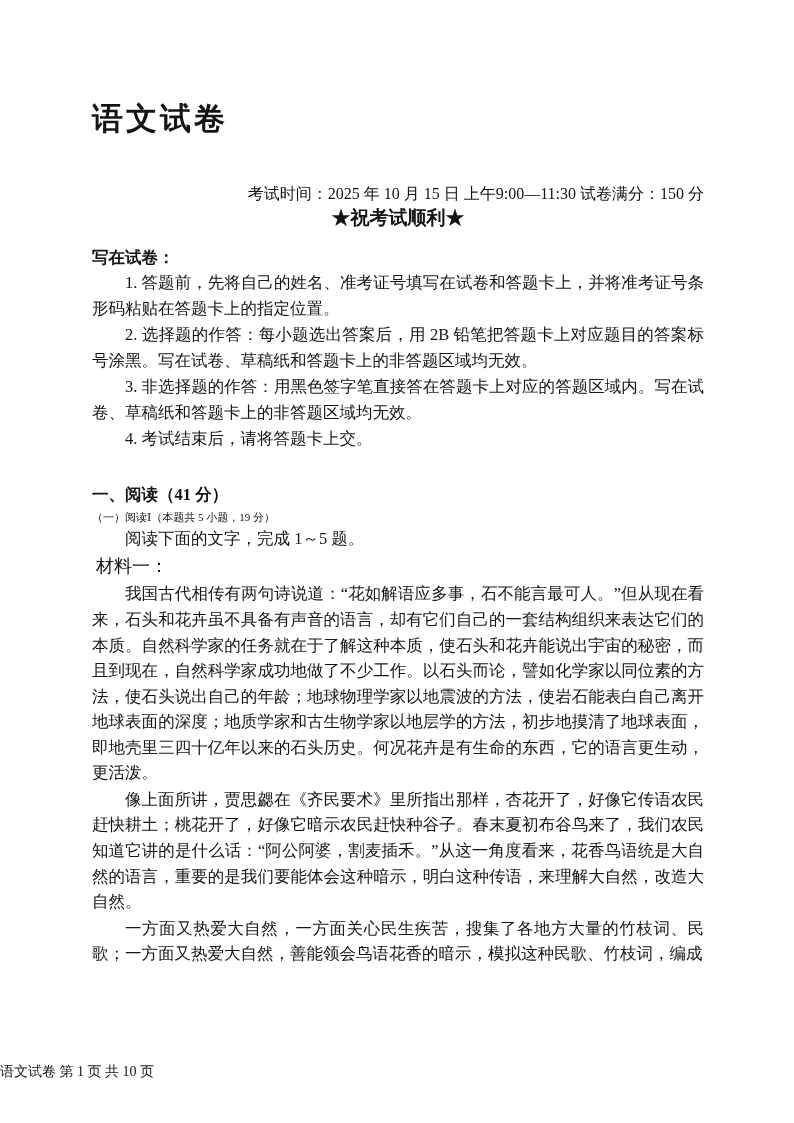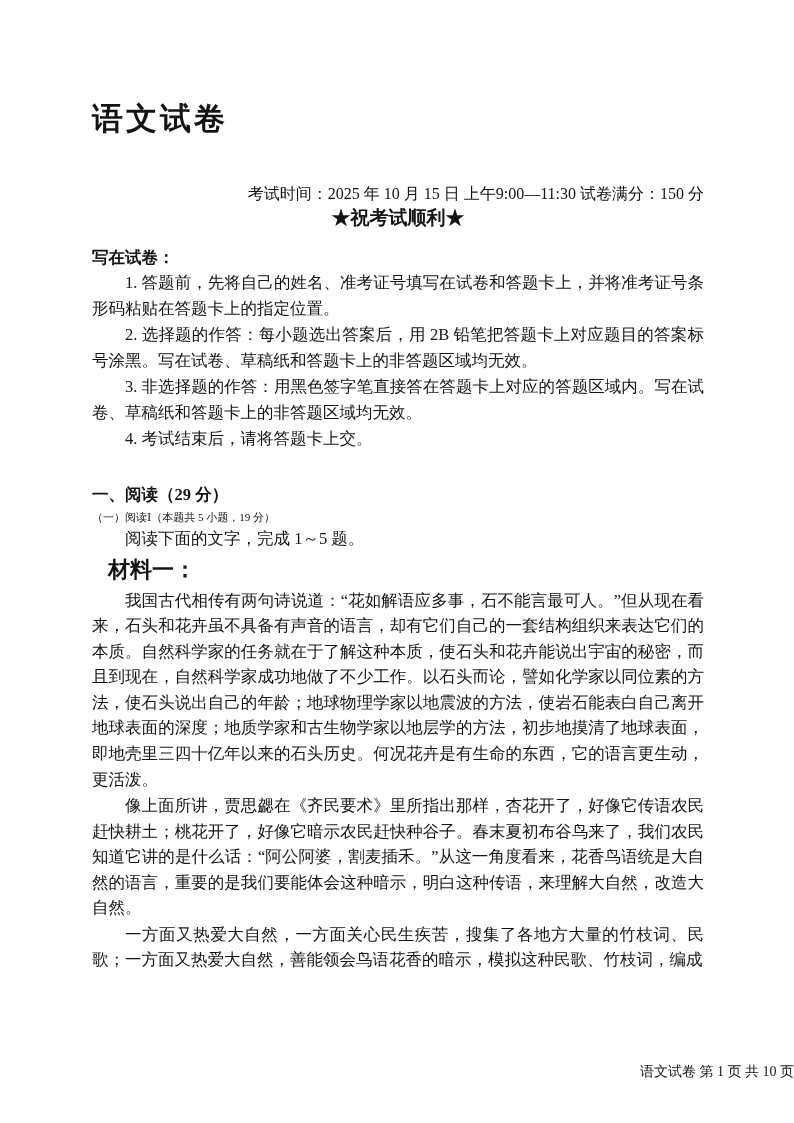--- a/index.html
+++ b/index.html
@@ -61,31 +61,31 @@
     margin-top: 4px;
     font-size: 11px;
   }
   .instruction {
     margin: 1px 0;
     font-size: 16.5px;
     line-height: 1.55;
     text-indent: 2em;
   }
   .material-heading {
-    margin: 1px 16px;
-    font-size: 22px;
-    font-weight: bold;
+    margin: 1px 4px;
+    font-size: 18px;
+    font-weight: normal;
     line-height: 1.55;
   }
   .footer {
     position: absolute;
     left: 0;
     bottom: 42px;
     width: 100%;
-    text-align: right;
+    text-align: left;
     font-size: 14px;
     color: #141414;
   }
 </style>
 </head>
 <body>
 
 <div class="page">
 
   <h1 class="title">语文试卷</h1>
@@ -94,21 +94,21 @@
 
   <div class="blessing">★祝考试顺利★</div>
 
   <div class="notice-heading">写在试卷：</div>
 
   <p class="notice">1. 答题前，先将自己的姓名、准考证号填写在试卷和答题卡上，并将准考证号条形码粘贴在答题卡上的指定位置。</p>
   <p class="notice">2. 选择题的作答：每小题选出答案后，用 2B 铅笔把答题卡上对应题目的答案标号涂黑。写在试卷、草稿纸和答题卡上的非答题区域均无效。</p>
   <p class="notice">3. 非选择题的作答：用黑色签字笔直接答在答题卡上对应的答题区域内。写在试卷、草稿纸和答题卡上的非答题区域均无效。</p>
   <p class="notice">4. 考试结束后，请将答题卡上交。</p>
 
-  <div class="section-heading">一、阅读（29 分）</div>
+  <div class="section-heading">一、阅读（41 分）</div>
 
   <div class="subsection-heading">（一）阅读Ⅰ（本题共 5 小题，19 分）</div>
 
   <p class="instruction">阅读下面的文字，完成 1～5 题。</p>
 
   <div class="material-heading">材料一：</div>
 
   <p class="para">我国古代相传有两句诗说道：“花如解语应多事，石不能言最可人。”但从现在看来，石头和花卉虽不具备有声音的语言，却有它们自己的一套结构组织来表达它们的本质。自然科学家的任务就在于了解这种本质，使石头和花卉能说出宇宙的秘密，而且到现在，自然科学家成功地做了不少工作。以石头而论，譬如化学家以同位素的方法，使石头说出自己的年龄；地球物理学家以地震波的方法，使岩石能表白自己离开地球表面的深度；地质学家和古生物学家以地层学的方法，初步地摸清了地球表面，即地壳里三四十亿年以来的石头历史。何况花卉是有生命的东西，它的语言更生动，更活泼。</p>
   <p class="para">像上面所讲，贾思勰在《齐民要术》里所指出那样，杏花开了，好像它传语农民赶快耕土；桃花开了，好像它暗示农民赶快种谷子。春末夏初布谷鸟来了，我们农民知道它讲的是什么话：“阿公阿婆，割麦插禾。”从这一角度看来，花香鸟语统是大自然的语言，重要的是我们要能体会这种暗示，明白这种传语，来理解大自然，改造大自然。</p>
   <p class="para">一方面又热爱大自然，一方面关心民生疾苦，搜集了各地方大量的竹枝词、民歌；一方面又热爱大自然，善能领会鸟语花香的暗示，模拟这种民歌、竹枝词，编成</p>

